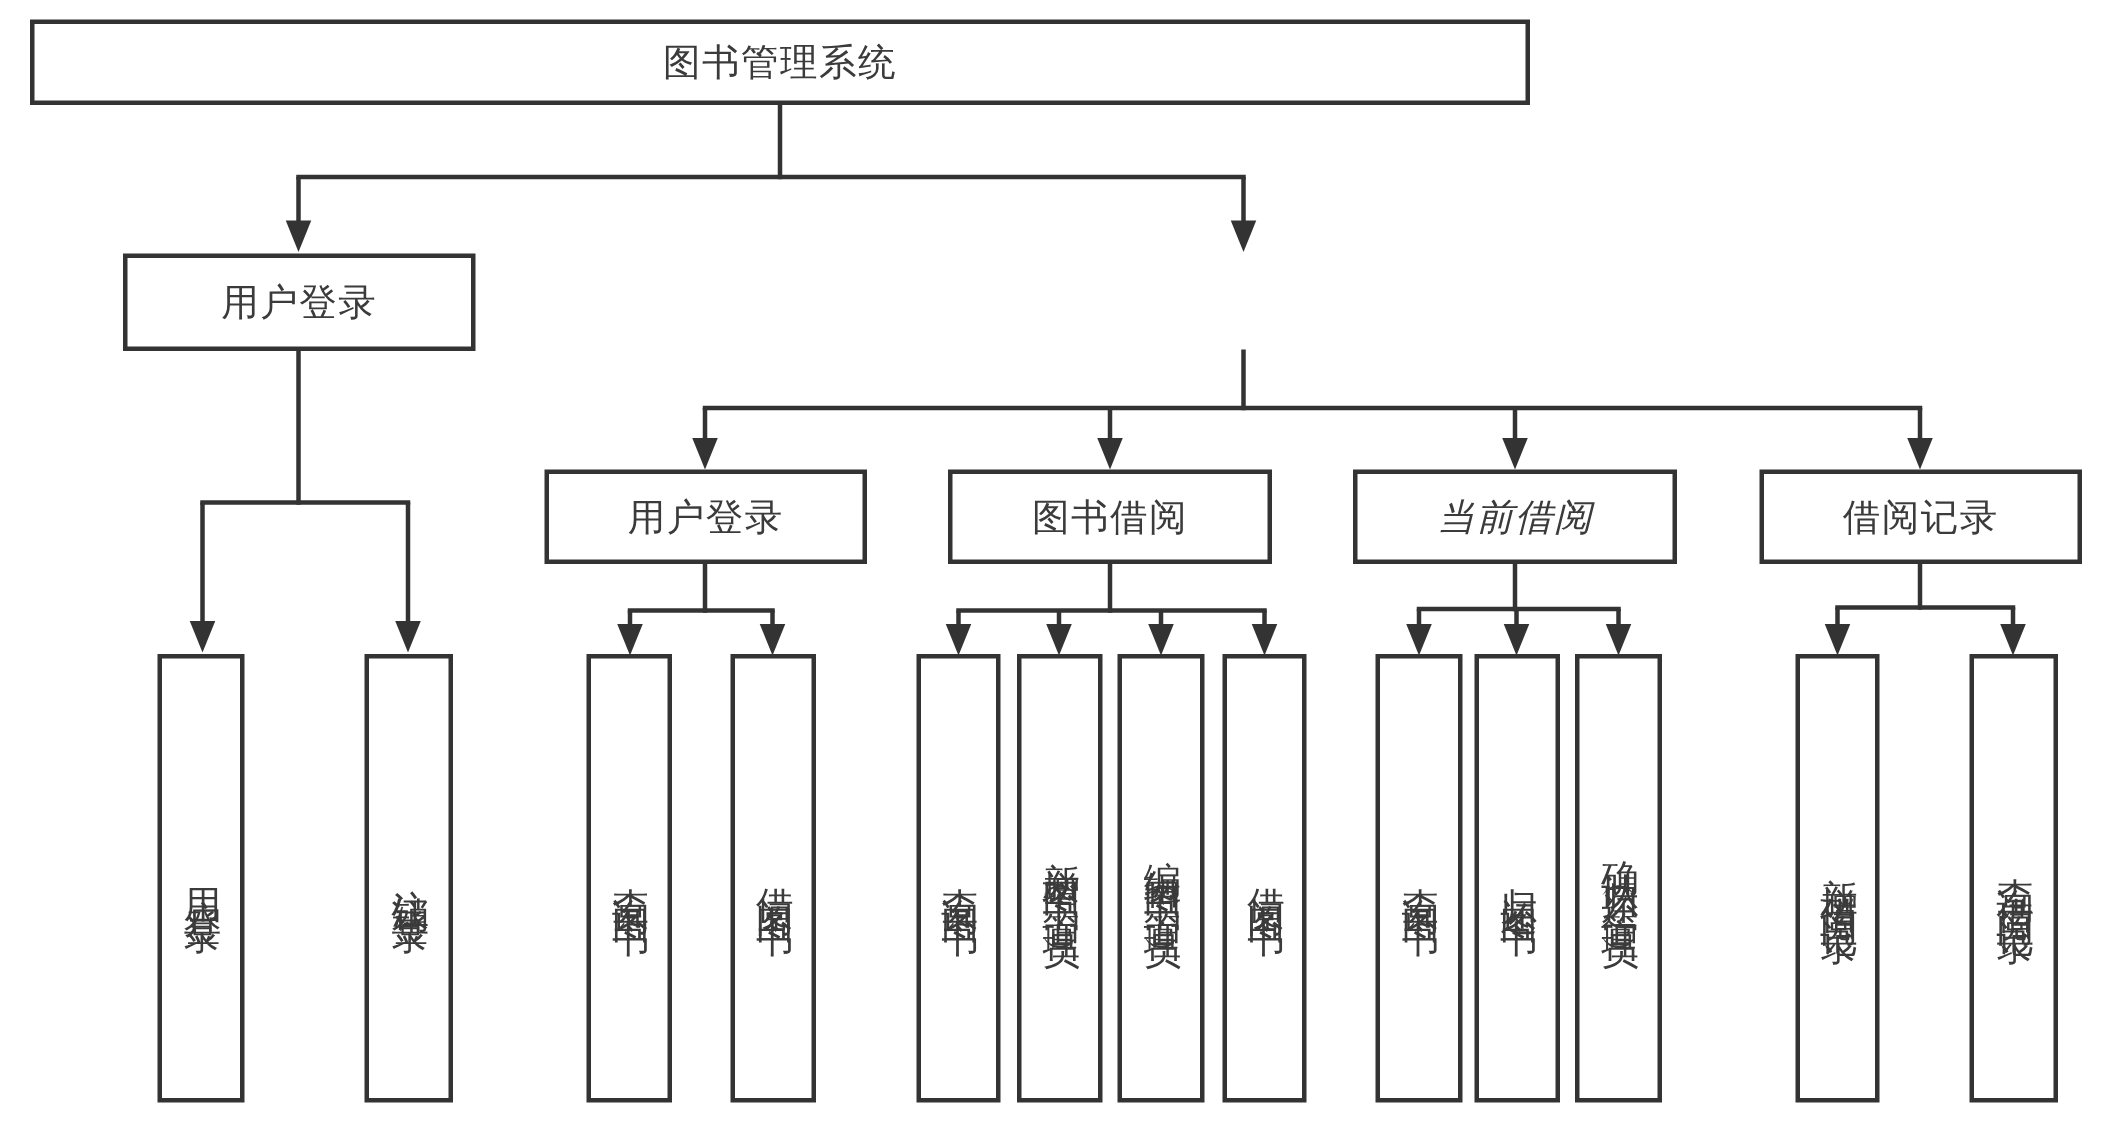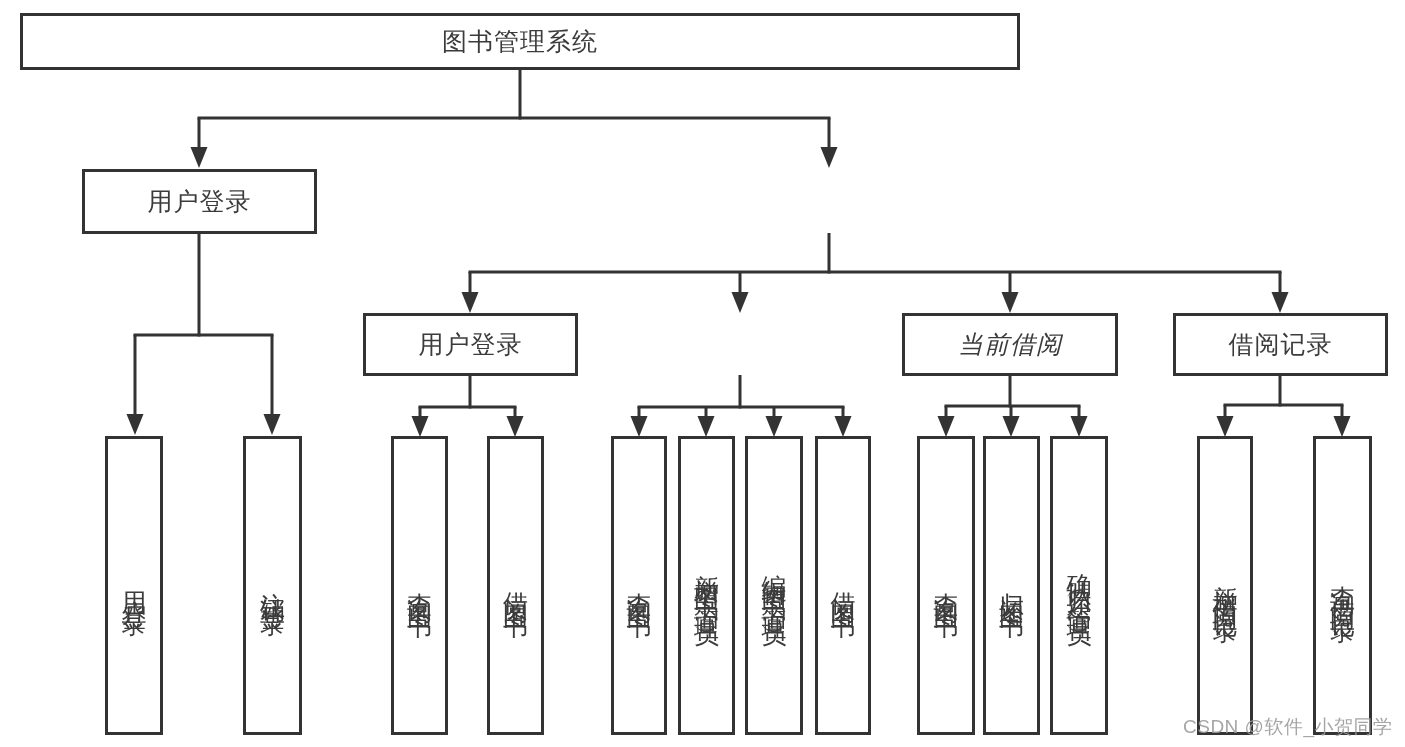--- a/index.html
+++ b/index.html
@@ -134,20 +134,23 @@
     <span class="hlabel">图书管理系统</span>
   </div>
 
   <div class="node" style="left:82px; top:169px; width:235px; height:65px;">
     <span class="hlabel">用户登录</span>
   </div>
 
   <div class="node" style="left:363px; top:313px; width:215px; height:63px;">
     <span class="hlabel">用户登录</span>
   </div>
+  <div class="node" style="left:632px; top:313px; width:216px; height:63px;">
+    <span class="hlabel">图书借阅</span>
+  </div>
   <div class="node" style="left:902px; top:313px; width:216px; height:63px;font-style:italic;">
     <span class="hlabel">当前借阅</span>
   </div>
   <div class="node" style="left:1173px; top:313px; width:215px; height:63px;align-items:center;">
     <span class="hlabel">借阅记录</span>
   </div>
 
   <div class="node" style="left:105px; top:436px; width:58px; height:299px;">
     <span class="vlabel">用户登录</span>
   </div>
@@ -185,15 +188,14 @@
     <span class="vlabel">确认归还（管理员）</span>
   </div>
 
   <div class="node" style="left:1197px; top:436px; width:56px; height:299px;">
     <span class="vlabel">新增借阅记录</span>
   </div>
   <div class="node" style="left:1313px; top:436px; width:59px; height:299px;">
     <span class="vlabel">查询借阅记录</span>
   </div>
 
-  <div class="watermark">CSDN @软件_小贺同学</div>
 
 </div>
 
 </body></html>

